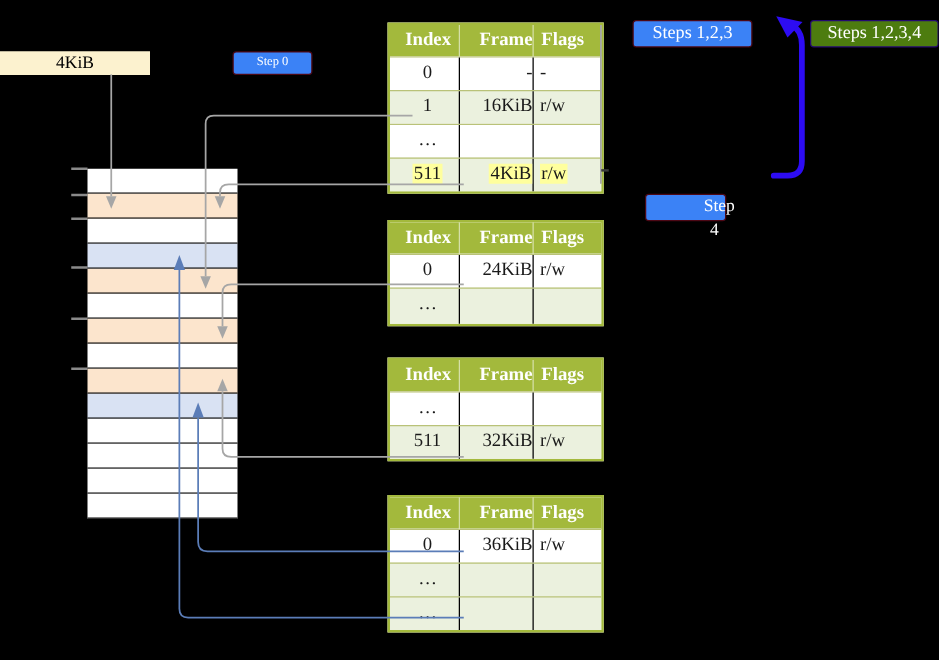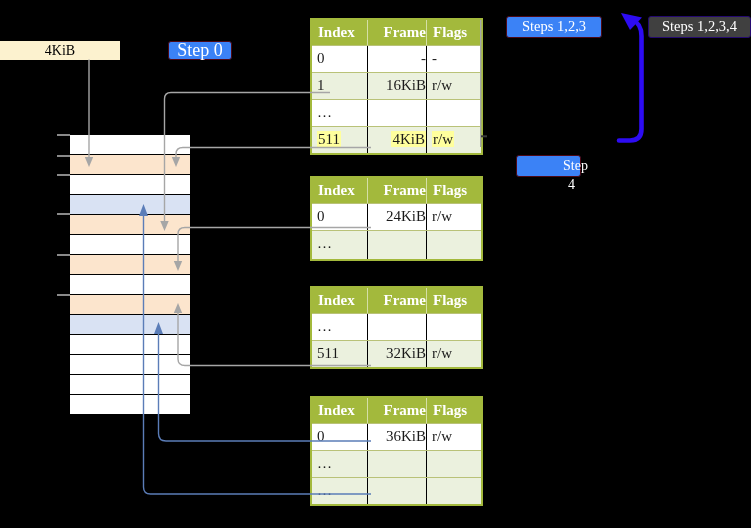--- a/index.html
+++ b/index.html
@@ -16,27 +16,27 @@
   .tick{position:absolute;left:57px;width:13px;height:1.6px;background:#8a8a8a;}
   
   .ptable{position:absolute;width:169px;border:2.5px solid #a3b93c;background:#fff;}
   .thead{display:flex;background:#a3b93c;color:#fff;font-weight:bold;height:25px;line-height:25px;font-size:15px;}
   .th{box-sizing:border-box;padding-left:6px;border-right:1px solid rgba(255,255,255,.55);}
   .th:last-child{border-right:none;}
   .trow{display:flex;height:26px;line-height:25px;border-top:1px solid #b9c278;color:#1a1a1a;font-size:15px;background:#fff;}
   .trow.shade{background:#ebf1de;}
   .td{box-sizing:border-box;padding-left:5px;border-right:1px solid #000;overflow:hidden;}
   .td:last-child{border-right:none;}
-  .c1{width:56px;}.c2{width:59px;text-align:right;}.c3{width:52px;}
+  .c1{width:56px;text-align:center;}.c2{width:59px;text-align:right;}.c3{width:52px;}
   .hl{background:#ffff9d;padding:0 1px;}
   
   .tag{position:absolute;color:#fff;text-align:center;border-radius:3px;box-sizing:border-box;}
   .tag.red{background:#3b82f6;border:1.5px solid #4d0815;}
-  .tag.blueviolet{background:#404040;border:1.5px solid #240970;}
-  #label-step0   {left:168px;top:41px;width:64px;height:19px;line-height:16px;font-size:18px;}
+  .tag.blueviolet{background:#4d7c0f;border:1.5px solid #240970;}
+  #label-step0   {left:186px;top:41px;width:64px;height:19px;line-height:16px;font-size:10px;}
   #label-steps123{left:506px;top:16px;width:96px;height:22px;line-height:19px;font-size:14.5px;}
   #label-steps1234{left:648px;top:16px;width:103px;height:22px;line-height:19px;font-size:14.5px;}
   #label-step4   {left:516px;top:155px;width:65px;height:22px;line-height:19px;font-size:14px;padding-left:46px;}
   #label-4kib{position:absolute;left:0;top:41px;width:120px;height:19px;line-height:19px;
     background:#fcf2cf;color:#000;text-align:center;font-size:14px;}
   
   #overlay{position:absolute;left:0;top:0;z-index:7;pointer-events:none;}
   .layer{position:absolute;z-index:2;}
 </style>
 </head>

